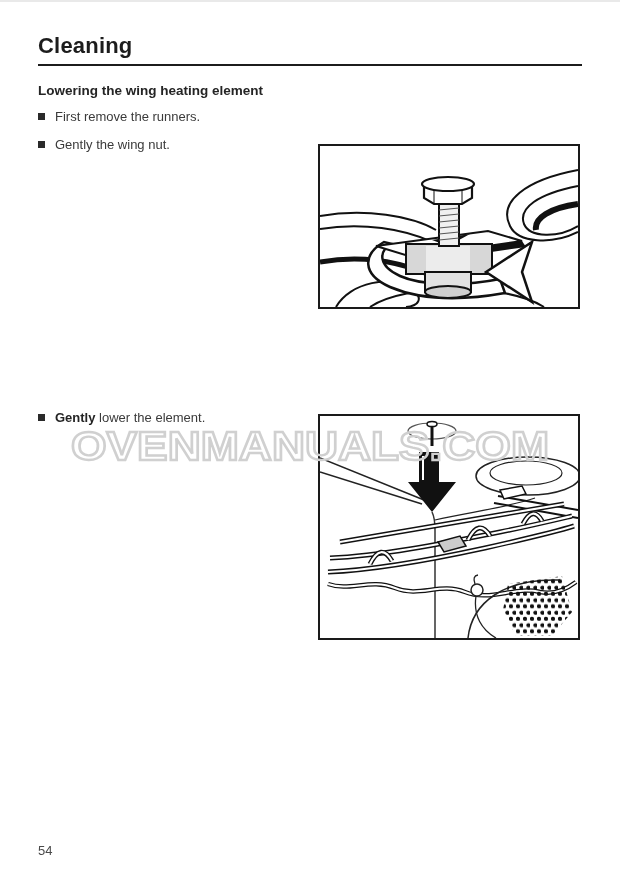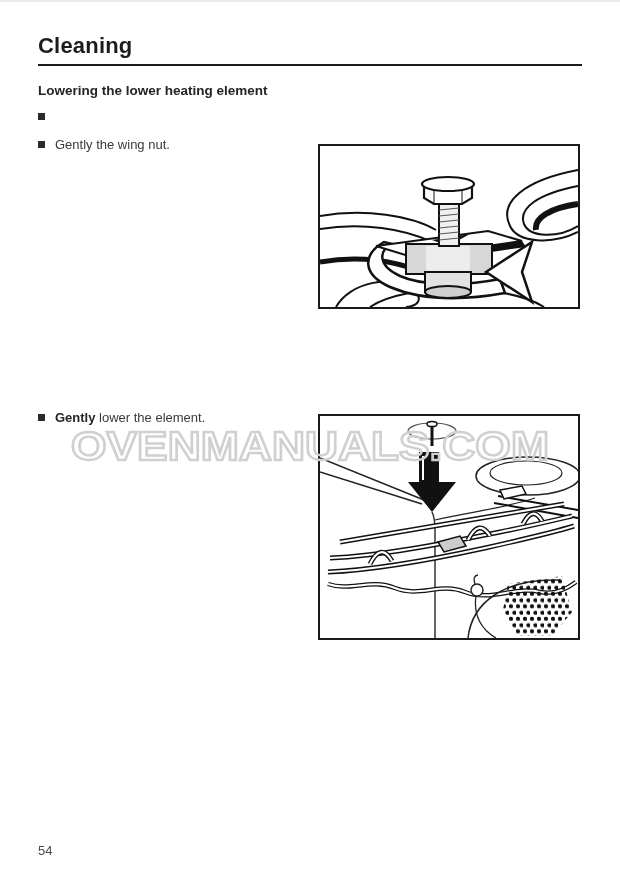--- a/index.html
+++ b/index.html
@@ -63,24 +63,25 @@
   }
 </style>
 </head>
 <body>
 
 <div class="page">
 
   <div class="doc-title">Cleaning</div>
   <div class="title-rule"></div>
 
-  <div class="section-heading">Lowering the lower heating element</div>
+  <div class="section-heading">Lowering the wing heating element</div>
 
   <div class="step" id="step-0">
     <span class="sq"></span>
+    <span><b></b><span>First remove the runners.</span></span>
   </div>
 
   <div class="step" id="step-1">
     <span class="sq"></span>
     <span><b></b><span>Gently the wing nut.</span></span>
   </div>
 
   <div class="step" id="step-2">
     <span class="sq"></span>
     <span><b>Gently</b><span> lower the element.</span></span>

